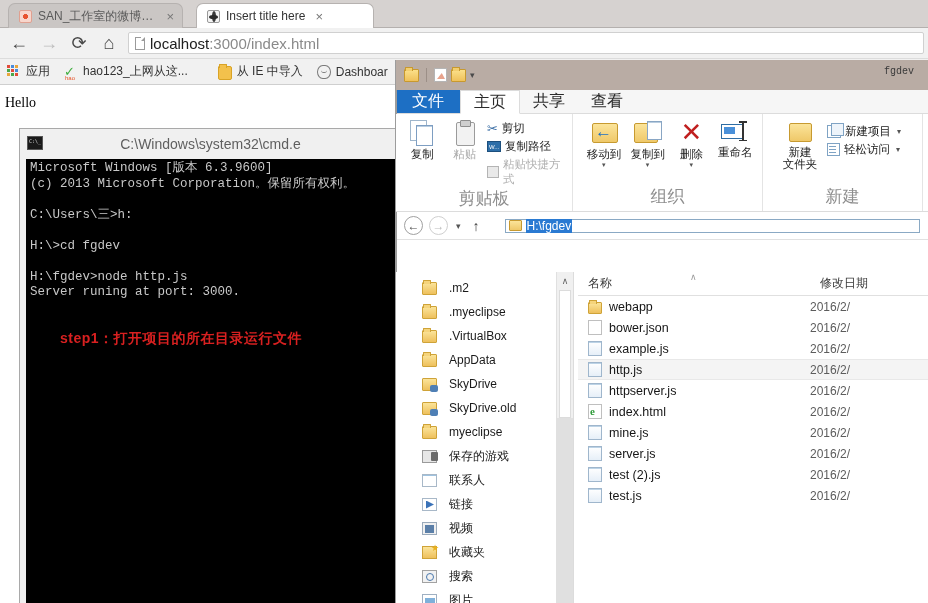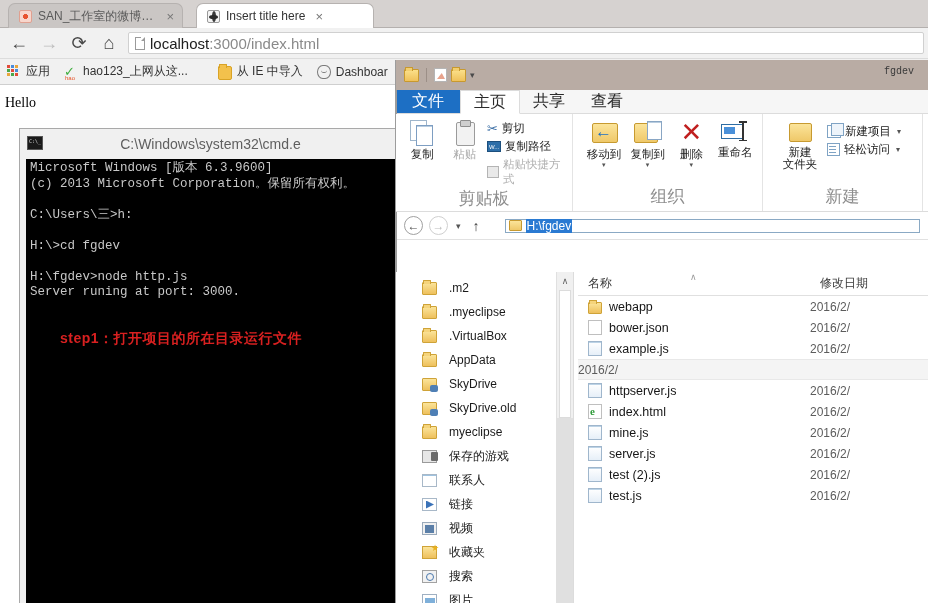--- a/index.html
+++ b/index.html
@@ -549,20 +549,24 @@
               <span class="dt">2016/2/</span>
             </div>
             <div class="frow">
               <span class="nm">
                 <span class="fi2 fi-js"></span>
                 <span>example.js</span>
               </span>
               <span class="dt">2016/2/</span>
             </div>
             <div class="frow sel">
+              <span class="nm">
+                <span class="fi2 fi-js"></span>
+                <span>http.js</span>
+              </span>
               <span class="dt">2016/2/</span>
             </div>
             <div class="frow">
               <span class="nm">
                 <span class="fi2 fi-js"></span>
                 <span>httpserver.js</span>
               </span>
               <span class="dt">2016/2/</span>
             </div>
             <div class="frow">

